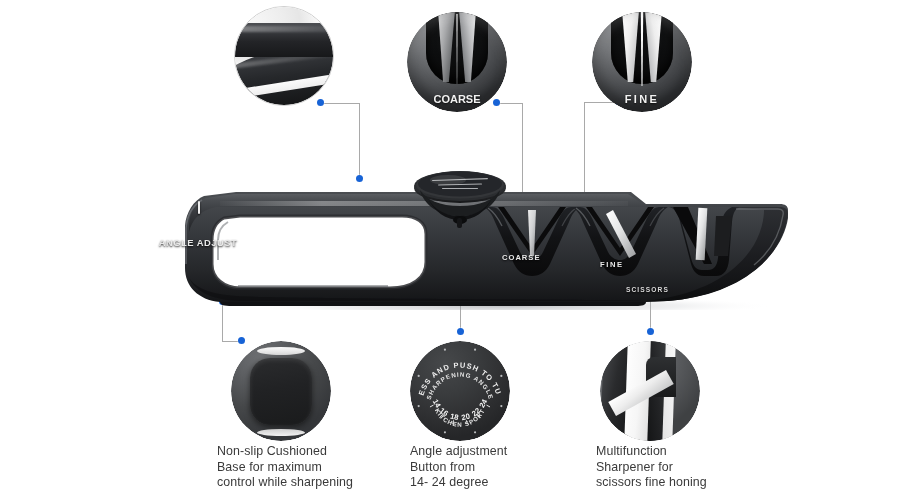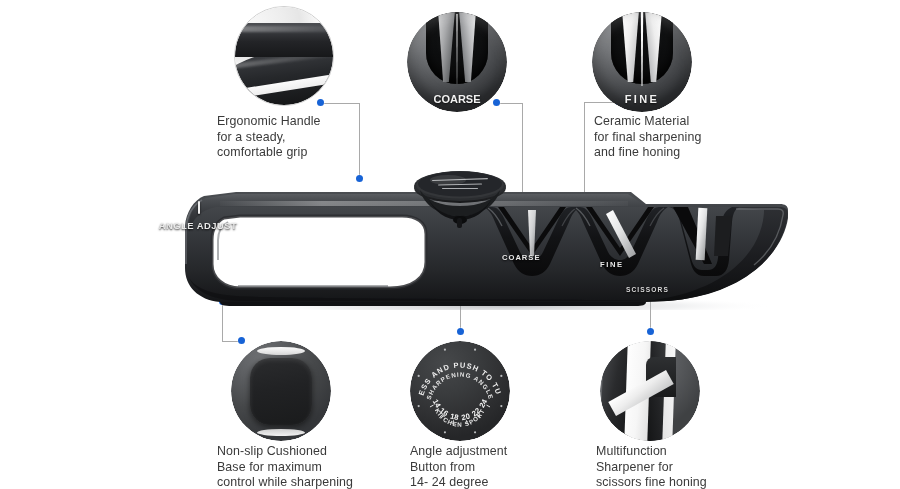--- a/index.html
+++ b/index.html
@@ -265,23 +265,20 @@
   <div class="dot" style="left:647px;top:328px;"></div>
 
   <div class="circ" id="c-handle" style="left:234px;top:6px;">
     <div class="circ-inner">
       <div class="bg"></div>
       <div class="curve"></div>
       <div class="gap"></div>
       <div class="slab"></div>
     </div>
   </div>
-  <div class="cap" style="left:217px;top:114px;width:180px;">Ergonomic Handle
-for a steady,
-comfortable grip</div>
 
   <div class="circ c-slot" id="c-coarse" style="left:407px;top:12px;">
     <div class="circ-inner">
       <div class="bg"></div>
       <div class="well"></div>
       <div class="vleft"></div>
       <div class="vright"></div>
       <div class="edge"></div>
       <div class="ring"></div>
     </div>
@@ -292,23 +289,20 @@
     <div class="circ-inner">
       <div class="bg"></div>
       <div class="well"></div>
       <div class="vleft"></div>
       <div class="vright"></div>
       <div class="edge"></div>
       <div class="ring"></div>
     </div>
     <div class="badge wide">FINE</div>
   </div>
-  <div class="cap" style="left:594px;top:114px;width:200px;">Ceramic Material
-for final sharpening
-and fine honing</div>
 
   <div class="circ" id="c-base" style="left:231px;top:341px;">
     <div class="circ-inner">
       <div class="bg"></div>
       <div class="topglint"></div>
       <div class="pad"></div>
       <div class="botglint"></div>
     </div>
   </div>
   <div class="cap" style="left:217px;top:444px;width:215px;">Non-slip Cushioned
@@ -575,19 +569,19 @@
                C 318,40 304,46 284,46 C 264,46 250,40 244,30 Z" fill="#1c1e20"></path>
       <path d="M 252,38 C 258,52 270,60 284,60 C 298,60 310,52 316,38
                C 310,50 298,56 284,56 C 270,56 258,50 252,38 Z" fill="#111214"></path>
       <ellipse cx="284" cy="60" rx="7" ry="4" fill="#0b0c0d"></ellipse>
       <rect x="281" y="58" width="5" height="10" rx="2" fill="#141517"></rect>
 
       <ellipse cx="272" cy="20" rx="18" ry="5" fill="#ffffff" opacity=".10"></ellipse>
     </svg>
 
     <div id="tickmark" style="left:22px;top:41px;"></div>
-    <div class="plabel" id="lbl-angle" style="left:-38px;top:60px;width:120px;text-align:center;">ANGLE ADJUST</div>
+    <div class="plabel" id="lbl-angle" style="left:-38px;top:77px;width:120px;text-align:center;">ANGLE ADJUST</div>
     <div class="plabel" id="lbl-coarse" style="left:326px;top:93px;">COARSE</div>
     <div class="plabel" id="lbl-fine" style="left:424px;top:100px;">FINE</div>
     <div class="plabel" id="lbl-sciss" style="left:450px;top:126px;">SCISSORS</div>
   </div>
 
 </div>
 
 </body></html>

